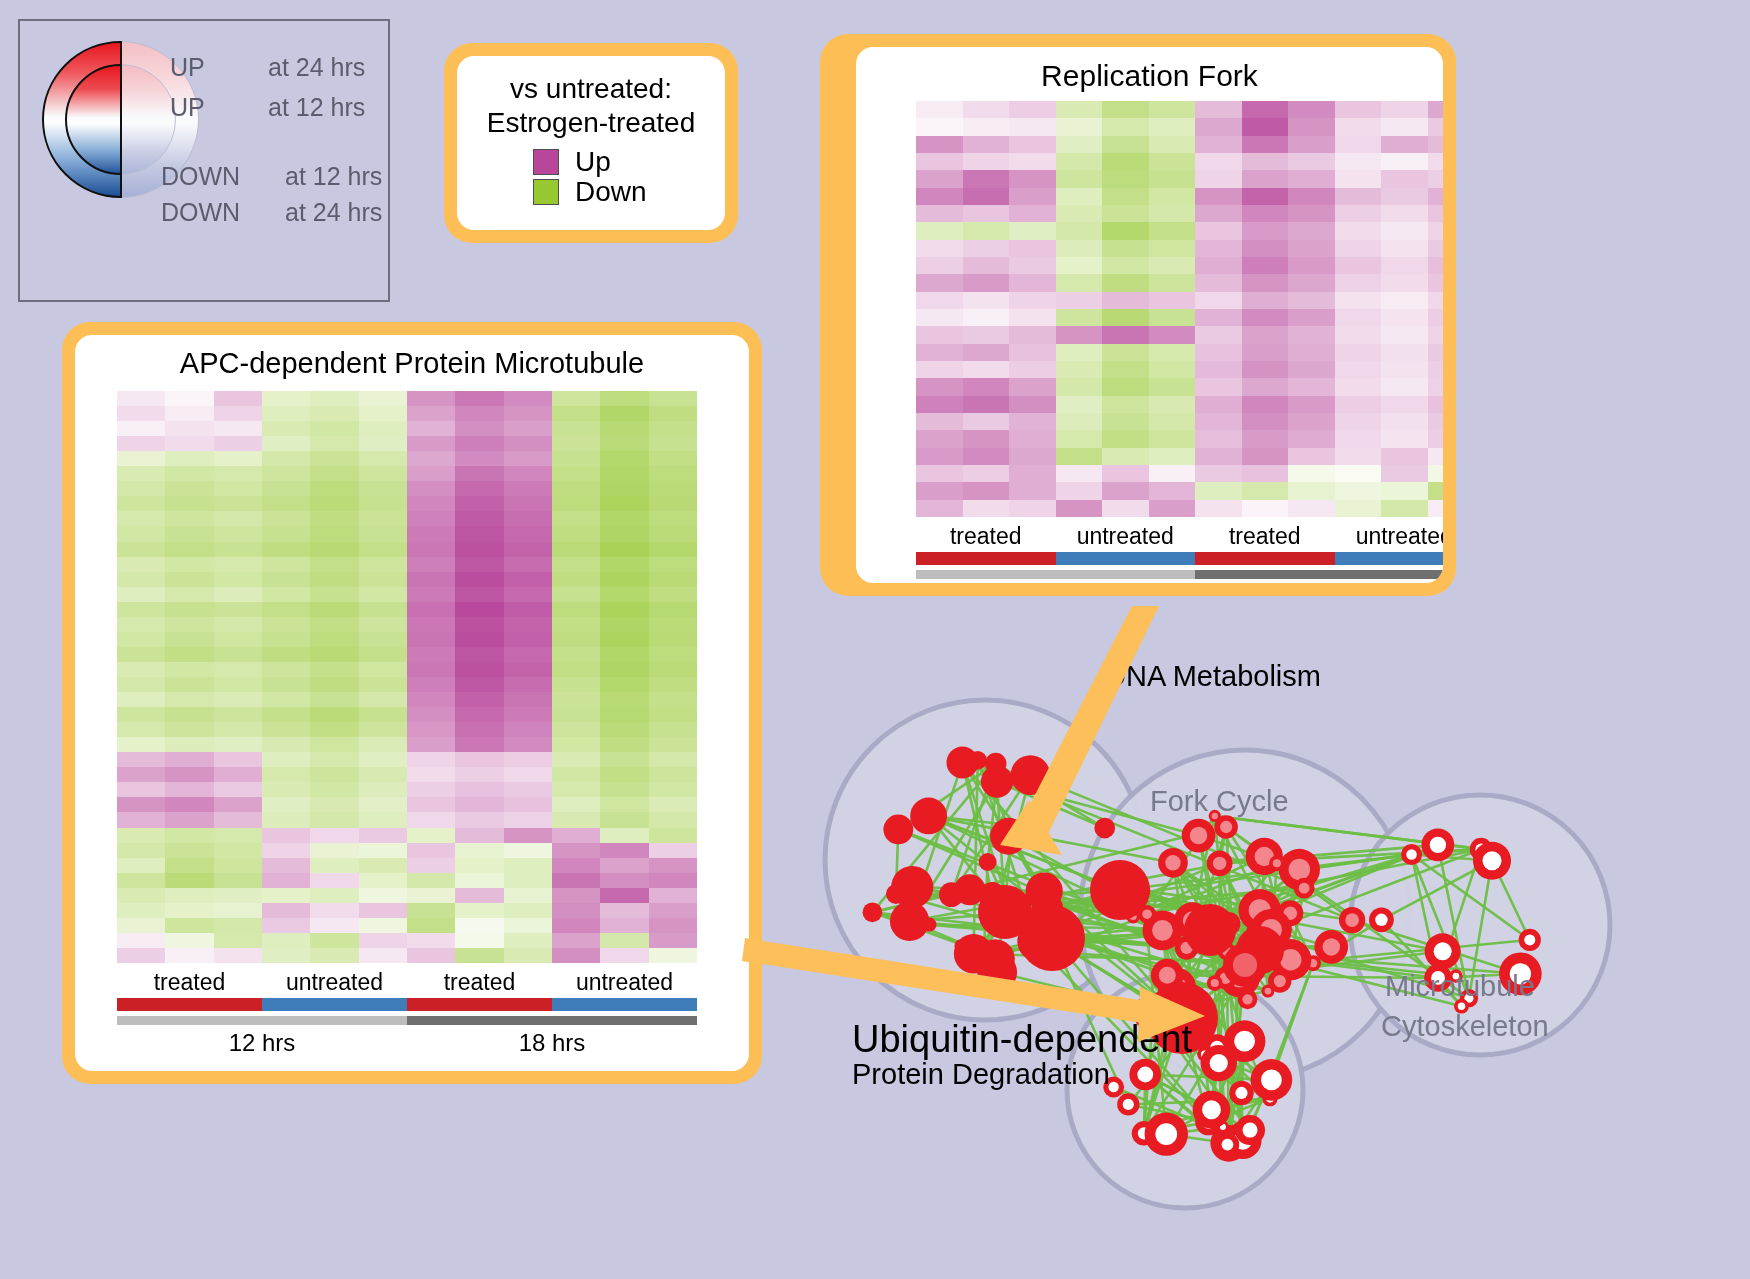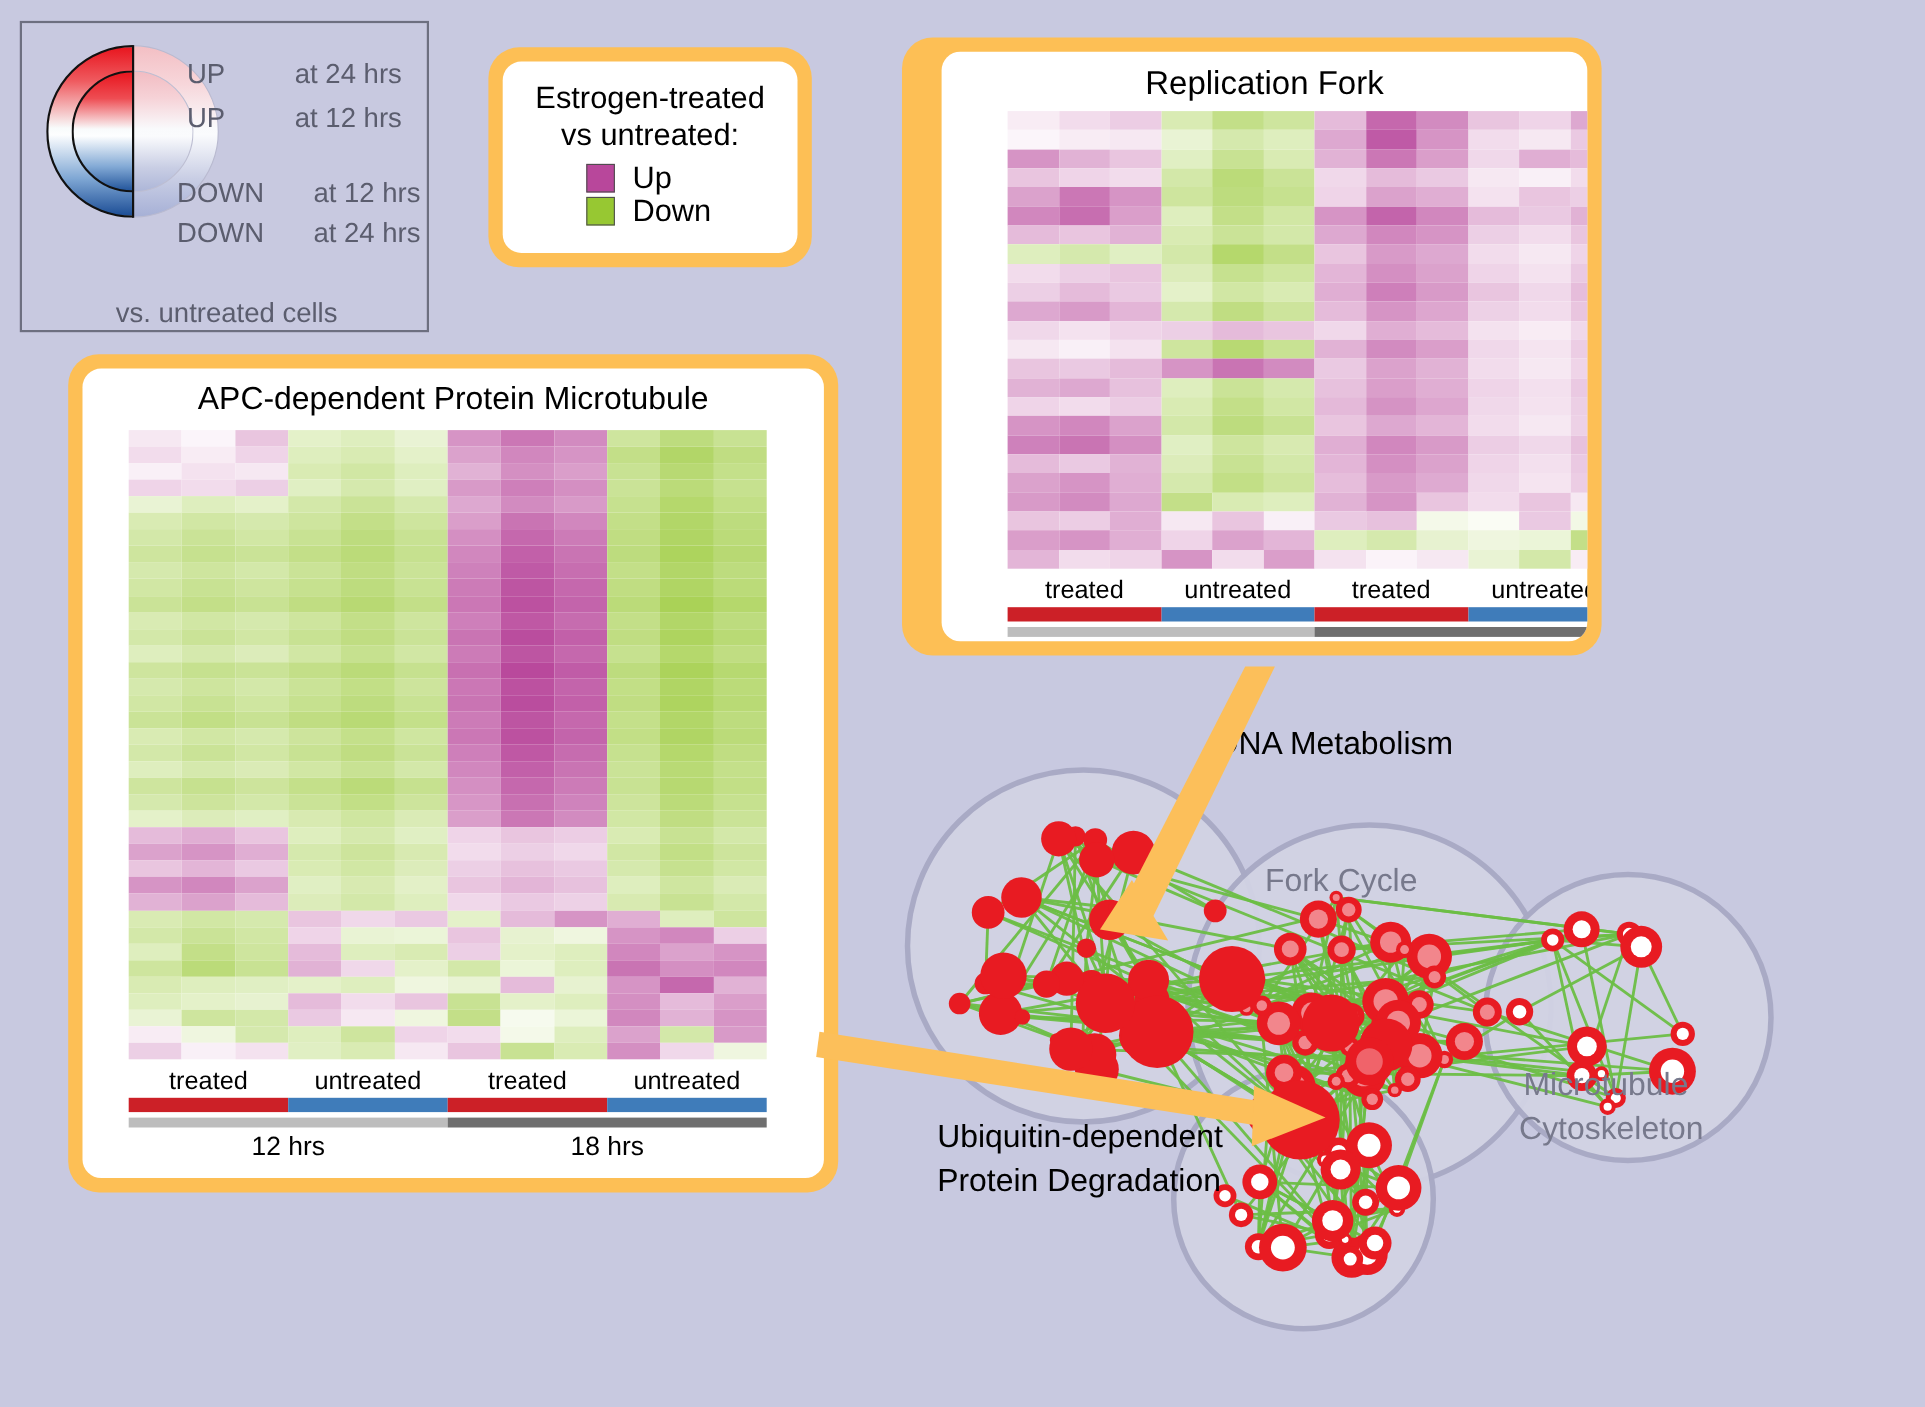--- a/index.html
+++ b/index.html
@@ -123,28 +123,27 @@
 
   <span class="cw-label" style="left:150px; top:72px;">UP</span>
   <span class="cw-label" style="left:248px; top:72px;">at 12 hrs</span>
 
   <span class="cw-label" style="left:141px; top:141px;">DOWN</span>
   <span class="cw-label" style="left:265px; top:141px;">at 12 hrs</span>
 
   <span class="cw-label" style="left:141px; top:177px;">DOWN</span>
   <span class="cw-label" style="left:265px; top:177px;">at 24 hrs</span>
 
-  <span class="cw-sub" style="top:250px;">vs. untreated cells</span>
 </div>
 
 <div class="card" id="updown-card">
   <div class="card-inner">
     <div class="ud-title">
+      <div>vs untreated:</div>
       <div>Estrogen-treated</div>
-      <div>vs untreated:</div>
     </div>
     <div class="ud-rows">
       <div class="ud-row">
         <span class="ud-swatch" id="sw-up" style="background: rgb(184, 71, 155);"></span>
         <span class="ud-lab">Up</span>
       </div>
       <div class="ud-row">
         <span class="ud-swatch" id="sw-down" style="background: rgb(151, 200, 50);"></span>
         <span class="ud-lab">Down</span>
       </div>
@@ -1416,21 +1415,21 @@
       <circle cx="455" cy="345" r="12.100000000000001" fill="#f0636a"></circle>
     </svg>
 
   <span class="net-label dark" style="left:315px; top:40px; font-size:29px;">DNA Metabolism</span>
 
   <span class="net-label" style="left:360px; top:165px; font-size:29px;">Fork Cycle</span>
 
   <span class="net-label" style="left:595px; top:350px; font-size:29px;">Microtubule</span>
   <span class="net-label" style="left:591px; top:390px; font-size:29px;">Cytoskeleton</span>
 
-  <span class="net-label dark" style="left:62px; top:398px; font-size:29px;">Ubiquitin-dependent</span>
+  <span class="net-label dark" style="left:62px; top:398px; font-size:38px;">Ubiquitin-dependent</span>
   <span class="net-label dark" style="left:62px; top:438px; font-size:29px;">Protein Degradation</span>
 </div>
 
 <svg id="arrows" viewBox="0 0 1750 1279">
   <g fill="#fcbf5a">
     <path d="M1132 606 L1159 606 L1047 836 L1020 824 Z"></path>
     <path d="M1062 855 L1000 845 L1029 800 Z"></path>
 
     <path d="M745 938 L1152 1002 L1149 1024 L742 961 Z"></path>
     <path d="M1140 987 L1205 1016 L1138 1042 Z"></path>

